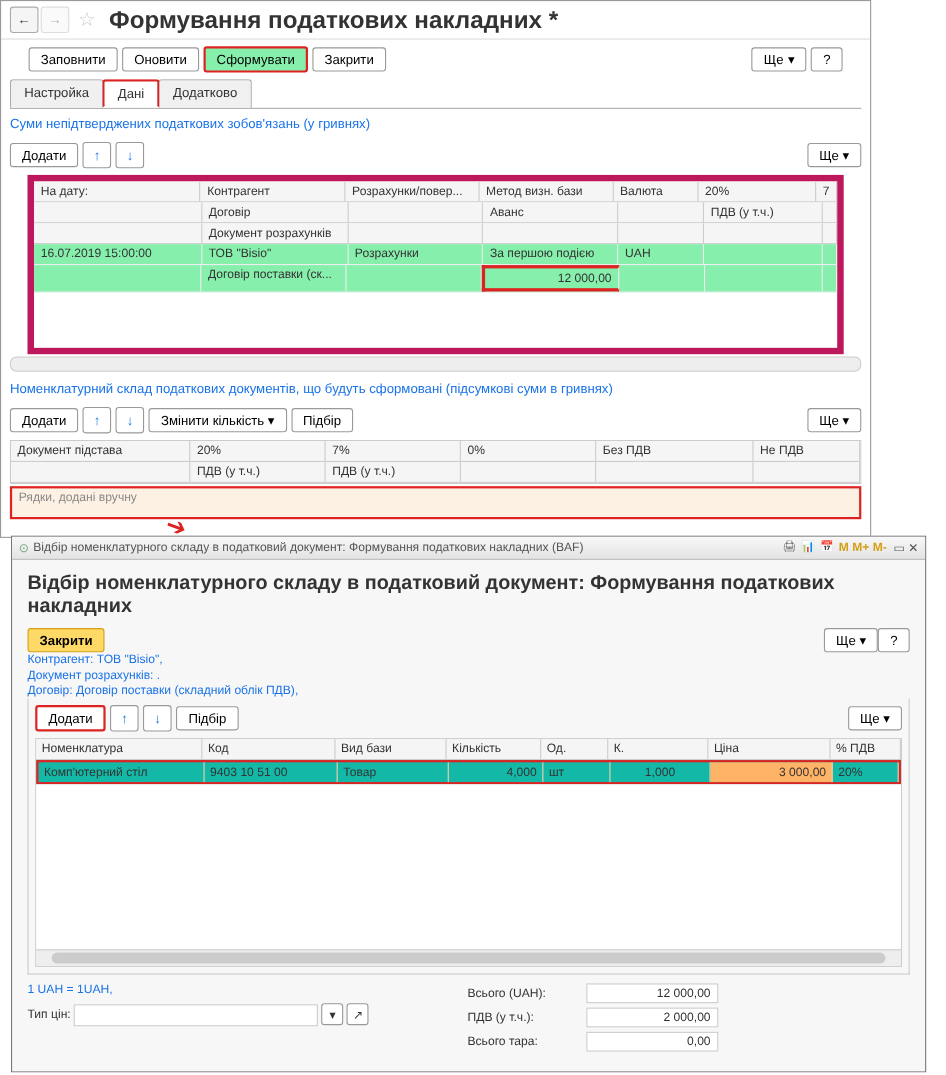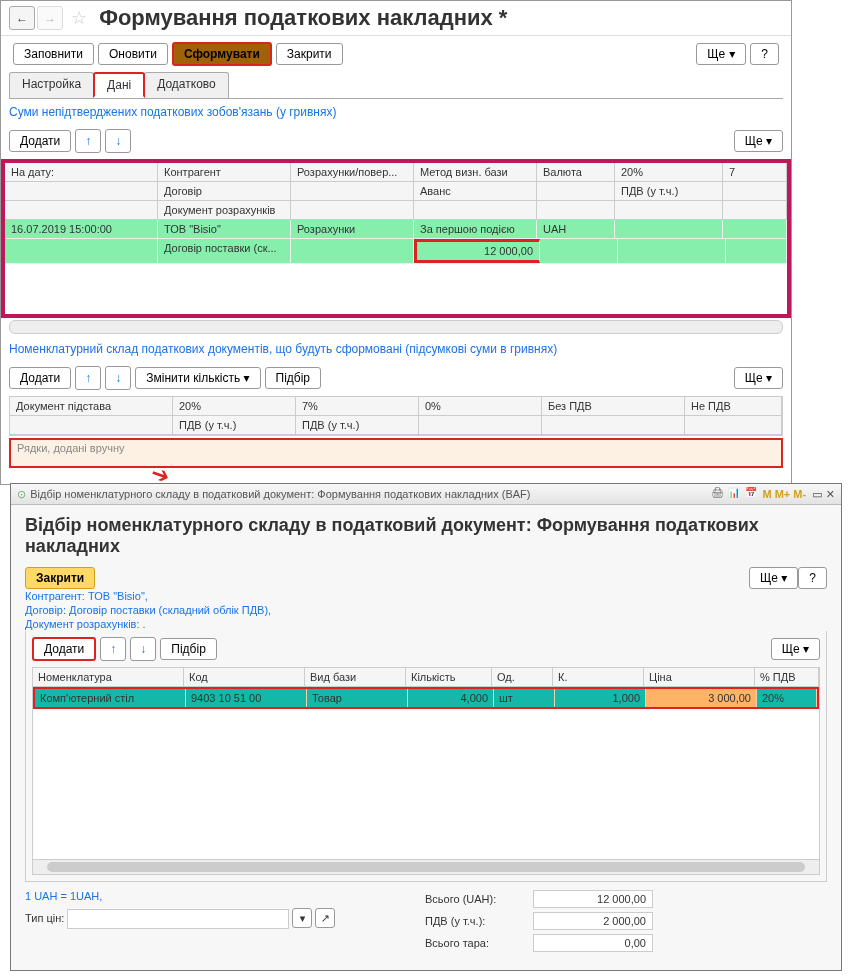--- a/index.html
+++ b/index.html
@@ -3,33 +3,33 @@
 <meta charset="utf-8">
 <style>
 body{margin:0;font:12px Arial,sans-serif;color:#333;background:#fff}
 .window{border:1px solid #999;background:#fff}
 .top-window{width:790px;margin:0 0 0 0}
 .win-header{display:flex;align-items:center;padding:4px 8px;border-bottom:1px solid #ddd}
 .nav-btn{width:24px;height:22px;border:1px solid #aaa;background:#f5f5f5;display:inline-flex;align-items:center;justify-content:center;border-radius:3px;margin-right:2px}
 .nav-btn.disabled{opacity:.4}
 .star{color:#ccc;font-size:18px;margin:0 6px}
 .title{font-size:22px;font-weight:bold;margin-left:6px}
-.toolbar{display:flex;padding:6px 12px;align-items:center;gap:4px}
+.toolbar{display:flex;padding:6px 25px;align-items:center;gap:4px}
 .btn{border:1px solid #999;background:#fff;border-radius:3px;padding:3px 10px;font:12px Arial;display:inline-flex;align-items:center;gap:4px;cursor:pointer}
-.btn.highlighted{border:2px solid #d22;background:#a16207;font-weight:bold}
+.btn.highlighted{border:2px solid #d22;background:#86efac;font-weight:normal}
 .btn.yellow{background:#ffd966;border:1px solid #d4a017;font-weight:bold}
 .spacer{flex:1}
 .tabs{display:flex;border-bottom:1px solid #aaa;margin:0 8px}
 .tab{padding:4px 12px;border:1px solid #aaa;border-bottom:none;background:#f0f0f0;margin-right:-1px;cursor:pointer;border-radius:3px 3px 0 0}
 .tab.active{background:#fff;border-bottom:1px solid #fff;position:relative;z-index:2}
 .tab.highlighted{border:2px solid #d22;border-bottom:2px solid #fff}
 .section-title{color:#1a73e8;padding:6px 8px;font-size:12px}.link{color:#1a73e8}
 .sub-toolbar{display:flex;padding:4px 8px;gap:4px;align-items:center}
 .icon-btn{width:24px;height:22px;border:1px solid #999;border-radius:3px;display:inline-flex;align-items:center;justify-content:center;background:#fff}
-.grid{margin:2px 0;border:4px solid #be185d}
+.grid{margin:2px 24px;border:6px solid #be185d}
 .grid-header{display:flex;background:#f5f5f5;border-bottom:1px solid #ccc}
 .grid-header .cell{border-right:1px solid #ccc;padding:3px 6px;font-size:11px}
 .grid-row{display:flex;border-bottom:1px solid #eee}
 .grid-row.alt{background:#86efac}
 .grid-row .cell{border-right:1px solid #eee;padding:3px 6px;font-size:11px}
 .box-red{border:3px solid #d22}
 .grid2{margin:2px 8px;border:1px solid #ccc}
 .note-label{color:#888;padding:2px 6px;font-size:11px}
 .note-box{border:2px solid #d22;margin:2px 8px;background:#fdf1e3;height:26px}
 .arrow-line{position:relative;height:14px}
@@ -201,22 +201,22 @@
   </div>
   <div class="sw-title">Відбір номенклатурного складу в податковий  документ: Формування податкових накладних</div>
   <div class="sw-content">
     <div style="display:flex;align-items:center">
       <button class="btn yellow">Закрити</button>
       <span class="spacer"></span>
       <button class="btn">Ще ▾</button>
       <button class="btn">?</button>
     </div>
     <div class="info-line">Контрагент: ТОВ "Bisio",</div>
+    <div class="info-line">Документ розрахунків: .</div>
     <div class="info-line">Договір: Договір поставки (складний облік ПДВ),</div>
-    <div class="info-line">Документ розрахунків: .</div>
 
     <div class="inner-panel">
       <div style="display:flex;gap:4px;align-items:center;margin-bottom:6px">
         <button class="btn add-red">Додати</button>
         <span class="icon-btn" style="color:#1a73e8;font-weight:bold">↑</span>
         <span class="icon-btn" style="color:#1a73e8;font-weight:bold">↓</span>
         <button class="btn">Підбір</button>
         <span class="spacer"></span>
         <button class="btn">Ще ▾</button>
       </div>
@@ -230,21 +230,21 @@
           <div class="c" style="width:80px">К.</div>
           <div class="c" style="width:100px">Ціна</div>
           <div class="c" style="flex:1">% ПДВ</div>
         </div>
         <div class="drow">
           <div class="c" style="width:140px">Комп'ютерний стіл</div>
           <div class="c" style="width:110px">9403 10 51 00</div>
           <div class="c" style="width:90px">Товар</div>
           <div class="c" style="width:75px;text-align:right">4,000</div>
           <div class="c" style="width:50px">шт</div>
-          <div class="c" style="width:80px;text-align:right">1,000</div>
+          <div class="c" style="width:80px;text-align:center">1,000</div>
           <div class="c" style="width:100px;text-align:right;background:#ffb366">3 000,00</div>
           <div class="c" style="flex:1">20%</div>
         </div>
         <div class="empty-area"></div>
         <div class="scrollbar"></div>
       </div>
     </div>
 
     <div class="totals">
       <div class="tot-left">

